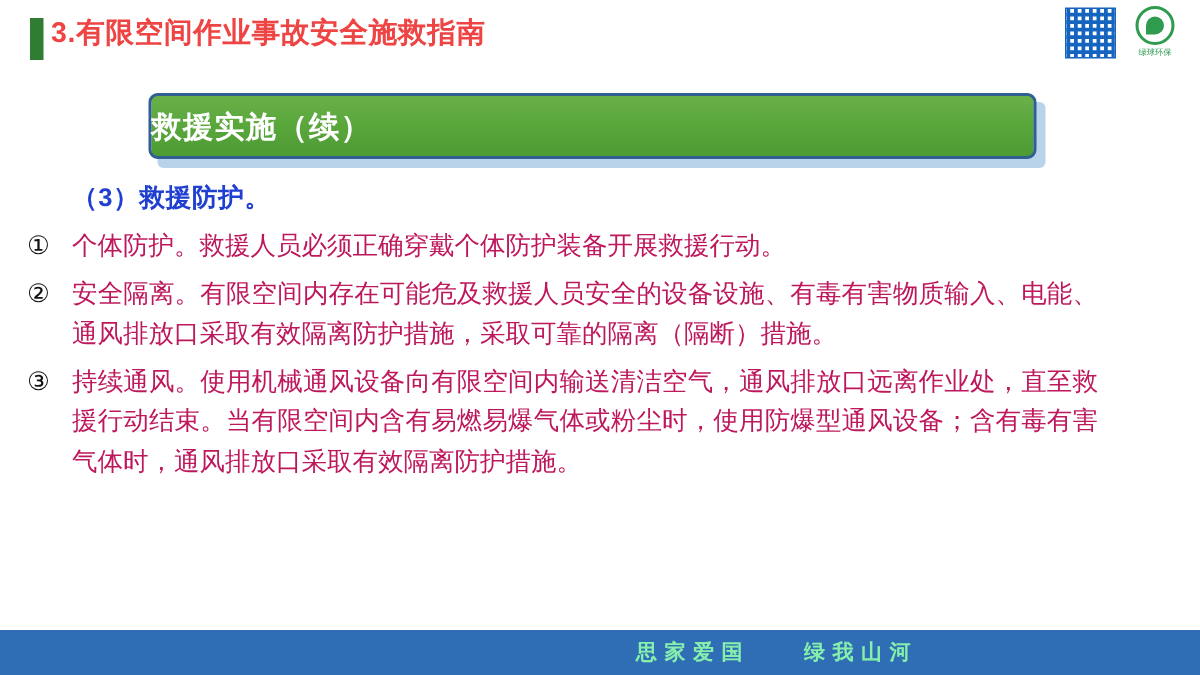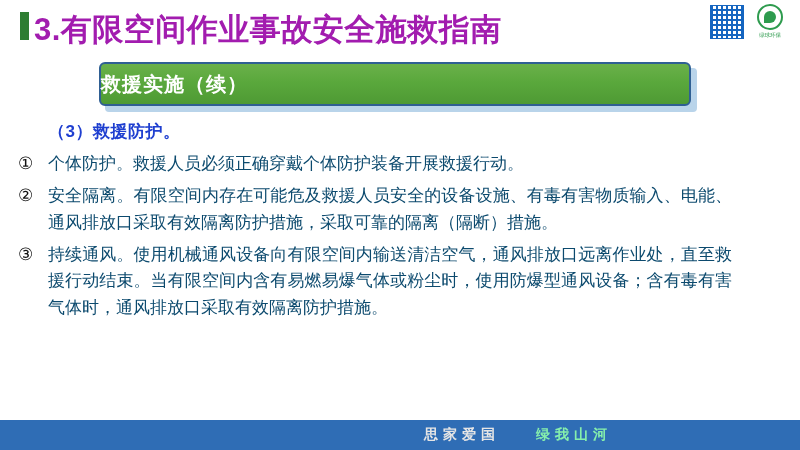--- a/index.html
+++ b/index.html
@@ -28,23 +28,23 @@
     left: 20px;
     top: 12px;
     width: 9px;
     height: 28px;
     background: #2e7d32;
   }
   .header-title {
     position: absolute;
     left: 34px;
     top: 9px;
-    font-size: 31px;
-    font-weight: bold;
-    color: #a21caf;
+    font-size: 19px;
+    font-weight: bold;
+    color: #ef4444;
     letter-spacing: 0.5px;
     white-space: nowrap;
   }
   .logo-wrap {
     position: absolute;
     right: 8px;
     top: 4px;
     display: flex;
     align-items: center;
     gap: 4px;
@@ -146,39 +146,39 @@
     flex: 0 0 auto;
     width: 30px;
     font-size: 17px;
     color: #111111;
     line-height: 1.55;
     text-align: left;
   }
   .item-text {
     flex: 1 1 auto;
     font-size: 17px;
-    color: #0c4a6e;
+    color: #be185d;
     line-height: 1.55;
     text-align: justify;
     padding-right: 8px;
   }
 
   
   .footer {
     position: absolute;
     left: 0;
     bottom: 0;
     width: 800px;
     height: 30px;
     background: #2f6db5;
     display: flex;
     align-items: center;
   }
   .footer-left {
-    color: #e5e5e5;
+    color: #86efac;
     font-size: 14px;
     font-weight: bold;
     letter-spacing: 5px;
     margin-left: 424px;
   }
   .footer-right {
     color: #86efac;
     font-size: 14px;
     font-weight: bold;
     letter-spacing: 5px;

